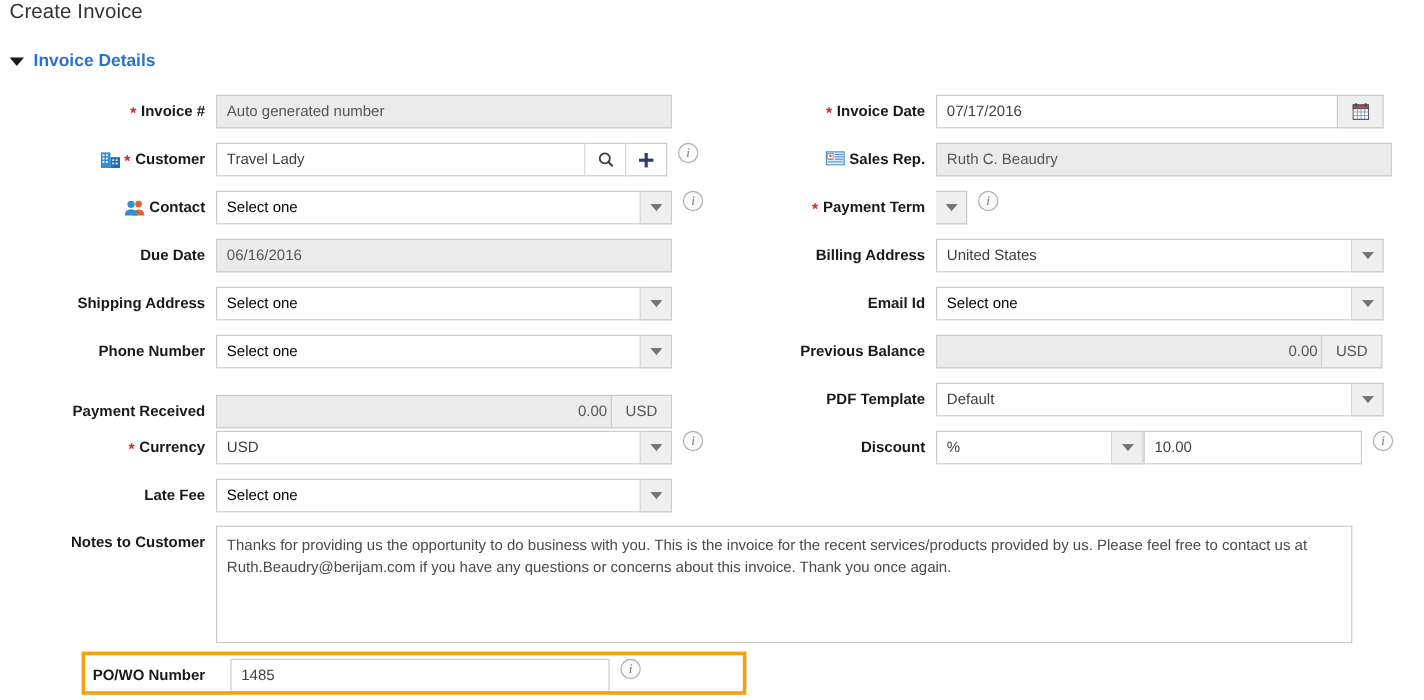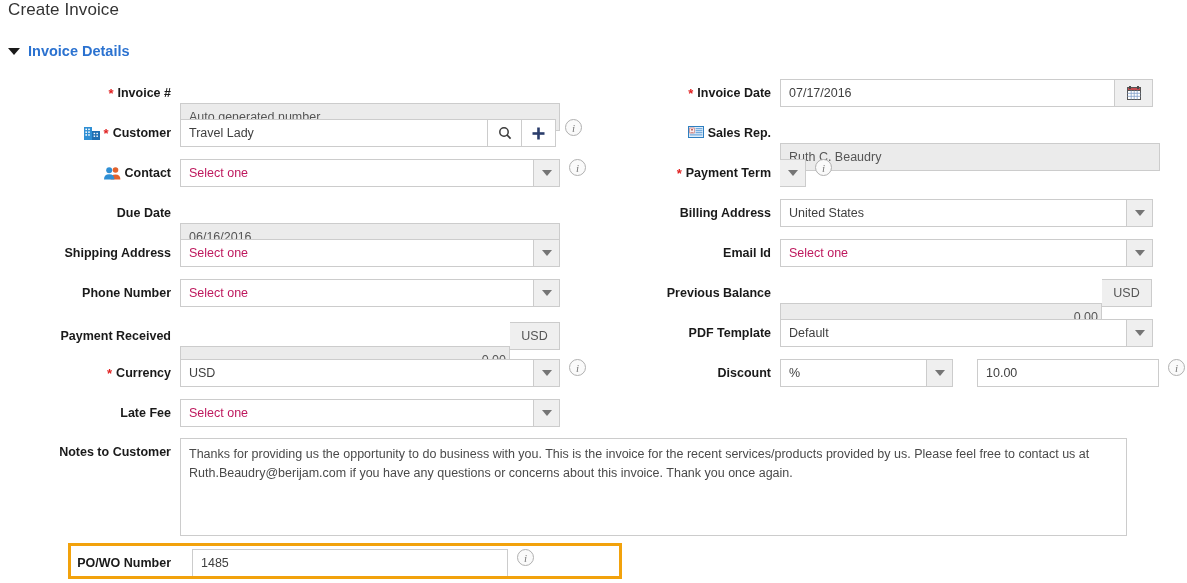--- a/index.html
+++ b/index.html
@@ -55,22 +55,22 @@
   .req { color: #e02020; font-weight: bold; font-size: 13px; line-height: 1; }
 
   .ctl { display: flex; align-items: stretch; height: 28px; }
 
   .field {
     height: 28px; border: 1px solid #cccccc; background: #ffffff;
     display: flex; align-items: center;
     padding: 0 8px; font-size: 12.5px; color: #404040;
     overflow: hidden; white-space: nowrap;
   }
-  .field.ro { background: #ebebeb; color: #555555; border-color: #cccccc; margin-top: 24px; }
-  .field.ph { color: #be185d; }
+  .field.ro { background: #ebebeb; color: #555555; border-color: #cccccc; }
+  .field.ph { color: #000000; }
   .field.num { justify-content: flex-end; padding-right: 3px; }
   .sel-btn {
     width: 26px; border: 1px solid #cccccc; border-left: none;
     background: #efefef; display: flex; align-items: center; justify-content: center;
   }
   .caret {
     width: 0; height: 0;
     border-left: 5px solid transparent;
     border-right: 5px solid transparent;
     border-top: 6px solid #757575;
@@ -319,21 +319,21 @@
   <div class="row col-right" style="top:208px;">
     <div class="lbl lbl-r">
       <span>Previous Balance</span>
     </div>
     <div class="ctl">
       <div class="field ro num" style="width:322px;">0.00</div>
       <div class="suffix-box">USD</div>
     </div>
   </div>
 
-  <div class="row col-left" style="top:251px;">
+  <div class="row col-left" style="top:258px;">
     <div class="lbl">
       <span>Payment Received</span>
     </div>
     <div class="ctl">
       <div class="field ro num" style="width:330px;">0.00</div>
       <div class="suffix-box">USD</div>
     </div>
   </div>
 
   <div class="row col-right" style="top:248px;">
@@ -364,21 +364,21 @@
 
   <div class="row col-right" style="top:288px;">
     <div class="lbl lbl-r">
       <span>Discount</span>
     </div>
     <div class="ctl">
       <div class="field" style="width:147px;">%</div>
       <div class="sel-btn">
           <span class="caret"></span>
         </div>
-      <div class="field" style="width:182px;margin-left:24px;border-left:1px solid #cccccc;text-align:center;">10.00</div>
+      <div class="field" style="width:182px;border-left:1px solid #cccccc;text-align:center;">10.00</div>
       <span class="info-icon">i</span>
     </div>
   </div>
 
   <div class="row col-left" style="top:328px;">
     <div class="lbl">
       <span>Late Fee</span>
     </div>
     <div class="ctl">
       <div class="field ph" style="width:354px;">Select one</div>

